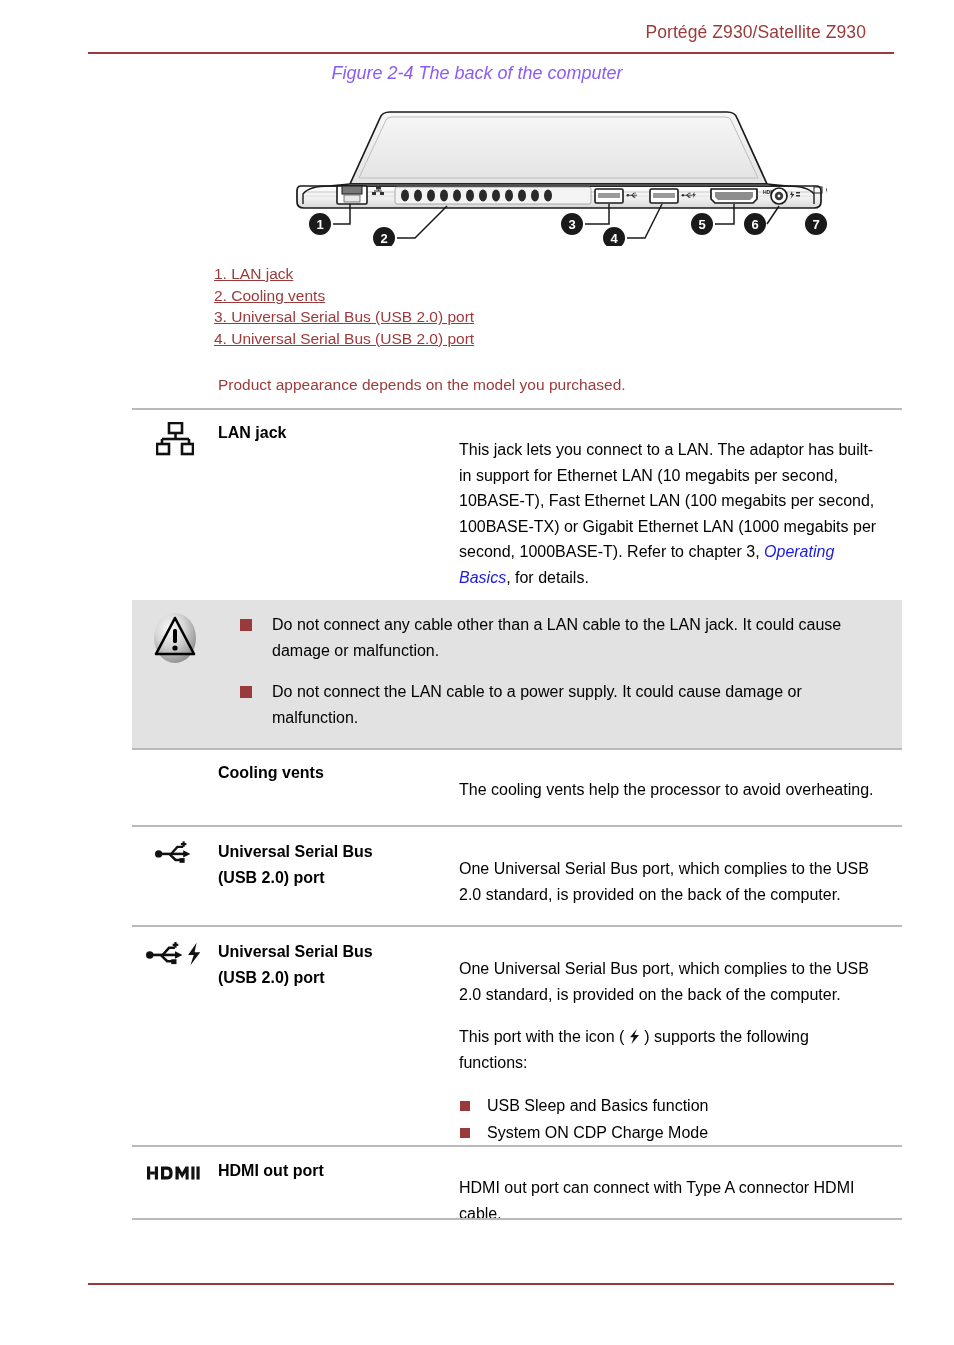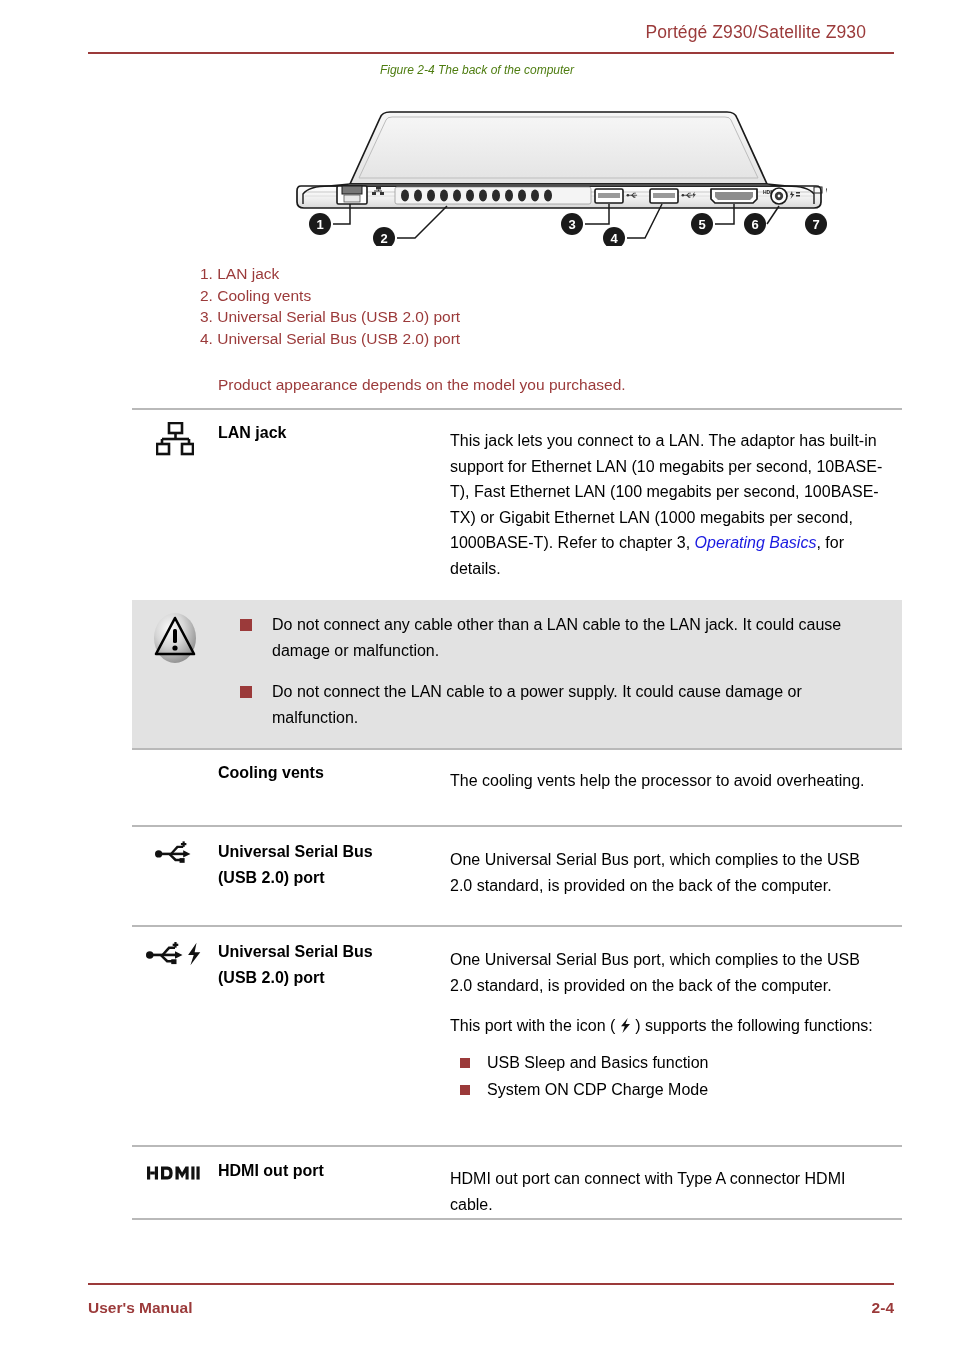--- a/index.html
+++ b/index.html
@@ -38,41 +38,42 @@
     top: 52px; left: 88px; right: 60px;
     height: 2px;
     background: #9B3A3A;
   }
 
   
   .fig-caption {
     position: absolute;
     top: 63px; left: 0; right: 0;
     text-align: center;
-    font-size: 12px;
+    font-size: 18px;
     font-style: italic;
-    color: #4d7c0f;
+    color: #8b5cf6;
   }
 
   
   .figure {
     position: absolute;
     top: 96px; left: 287px;
     width: 540px; height: 150px;
   }
   .figure svg { display: block; }
 
   
   .legend {
     position: absolute;
-    top: 263px; left: 200px;
+    top: 263px; left: 214px;
     width: 680px;
     font-size: 15.5px;
     color: #9B3A3A;
     line-height: 21.5px;
+    text-decoration: underline;
   }
   .legend-cols { display: flex; }
   .legend-col { width: 345px; }
   .legend-col + .legend-col { width: 330px; }
   .legend-item { white-space: nowrap; }
 
   
   .note {
     position: absolute;
     top: 376px; left: 218px;
@@ -111,21 +112,21 @@
     line-height: 25.5px;
     padding-top: 2px;
   }
   .spec-def {
     flex: 1 1 auto;
     font-size: 16px;
     line-height: 25.5px;
     padding-top: 2px;
     padding-right: 8px;
   }
-  .spec-def p { margin: 8px; }
+  .spec-def p { margin: 17px; }
   .spec-def p + p { margin-top: 15px; }
   .link-italic {
     color: #1a1ae0;
     font-style: italic;
   }
 
   
   .sub-bullets {
     margin: 10px 0 0 0;
     padding: 0;
@@ -522,18 +523,14 @@
         <p>HDMI out port can connect with Type A connector HDMI cable.</p>
       </div>
     </div>
   </div>
 
   <div class="spec" style="top:1218px;">
     <div class="rule-top" style="top:0;"></div>
   </div>
 
   <div class="footer-rule"></div>
-  <div class="footer">
-    <div>User's Manual</div>
-    <div>2-4</div>
-  </div>
 
 </div>
 
 </body></html>

